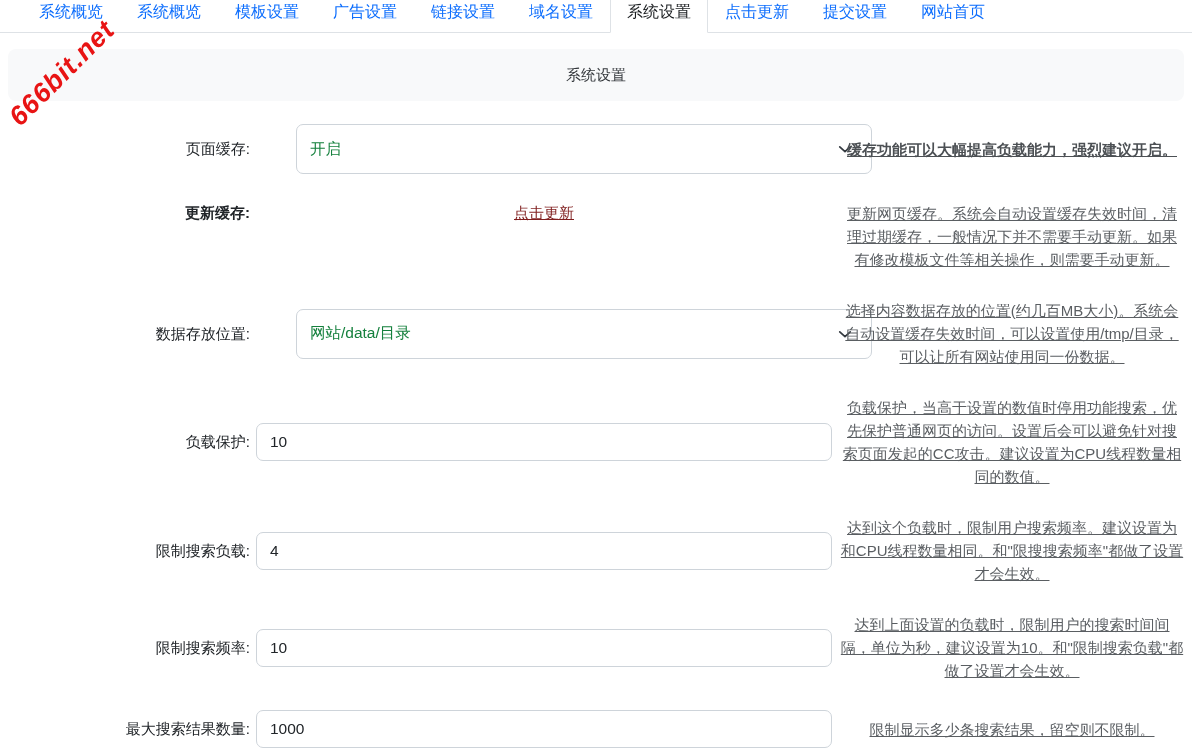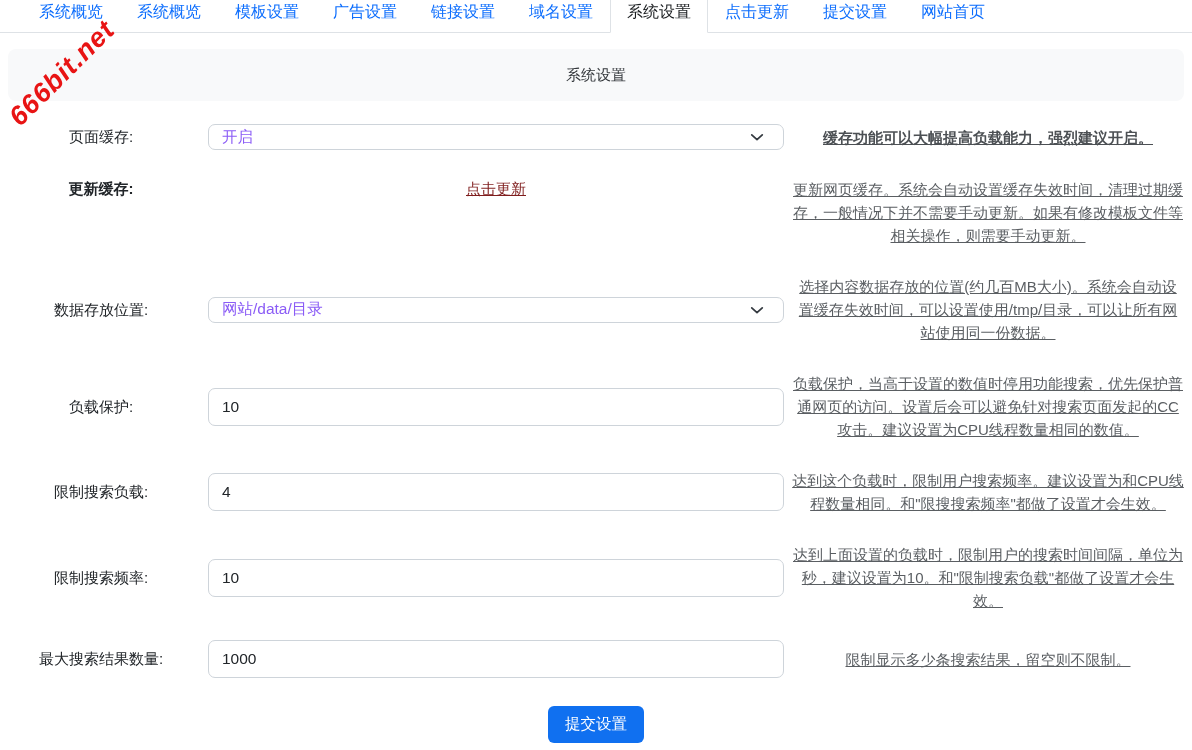--- a/index.html
+++ b/index.html
@@ -43,37 +43,37 @@
     font-size:15px; color:#33373b;
   }
 
   
   .form-area { margin-top:23px; }
   .form-row {
     display:flex; align-items:center; margin-bottom:28px; padding:0 0 0 0;
   }
   .form-row.top-align { align-items:flex-start; }
   .col-label {
-    width:202px; flex:0 0 202px; text-align:center;
-    font-size:15px; color:#212529; line-height:22px; padding-top:0;
+    width:202px; flex:0 0 202px; text-align:right;
+    font-size:15px; color:#212529; line-height:22px; padding-top:0;margin-left:48px;
   }
   .form-row .col-label { align-self:center; }
   .form-row.top-align .col-label { align-self:flex-start;font-weight:bold; }
   .col-control { width:576px; flex:0 0 576px; margin-left:6px; }
   .col-help {
     flex:1 1 auto; text-align:center; font-size:15px; line-height:23px;
     color:#5a5e62; padding:0 8px;text-decoration:underline;
   }
   .col-help.bold { font-weight:700; color:#4c5054; }
 
   .select-box {
-    height:26px; width:100%; background:#fff;
+    height:50px; width:100%; background:#fff;
     border:1px solid #ced4da; border-radius:7px;
     display:flex; align-items:center; justify-content:space-between;
-    padding:0 13px; font-size:15.5px; color:#8b5cf6; cursor:pointer;
+    padding:0 13px; font-size:15.5px; color:#15803d; cursor:pointer;margin-left:40px;
   }
   .chev { width:14px; height:14px; flex:0 0 14px; margin-right:6px; }
 
   .text-input {
     height:38px; width:100%; background:#fff;
     border:1px solid #ced4da; border-radius:7px;
     padding:4px 13px; font-size:15.5px; color:#212529;
     font-family:"Liberation Sans","DejaVu Sans",sans-serif; outline:none;
   }
 

